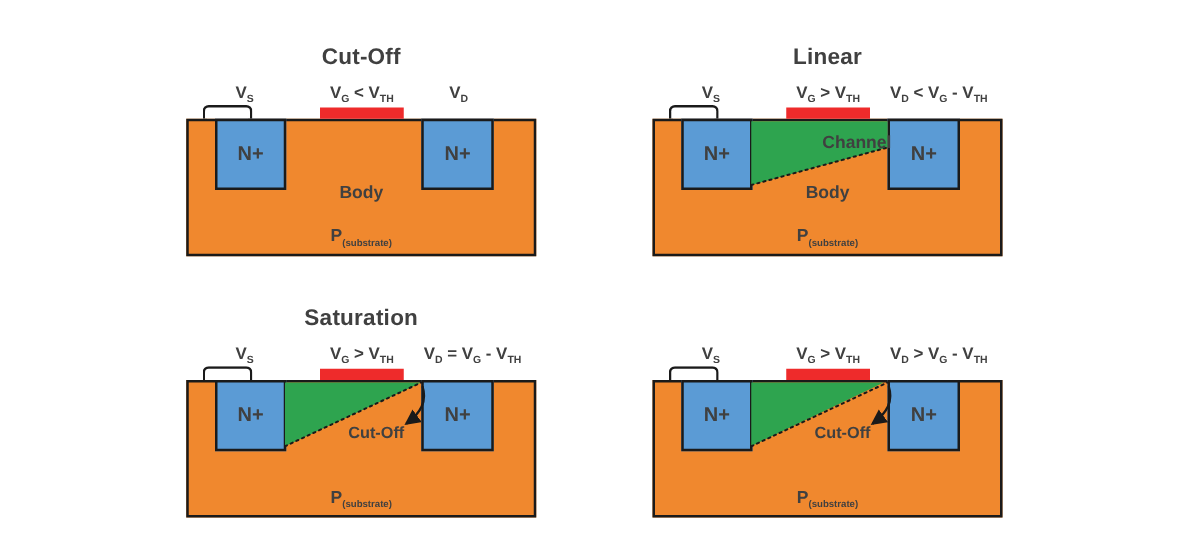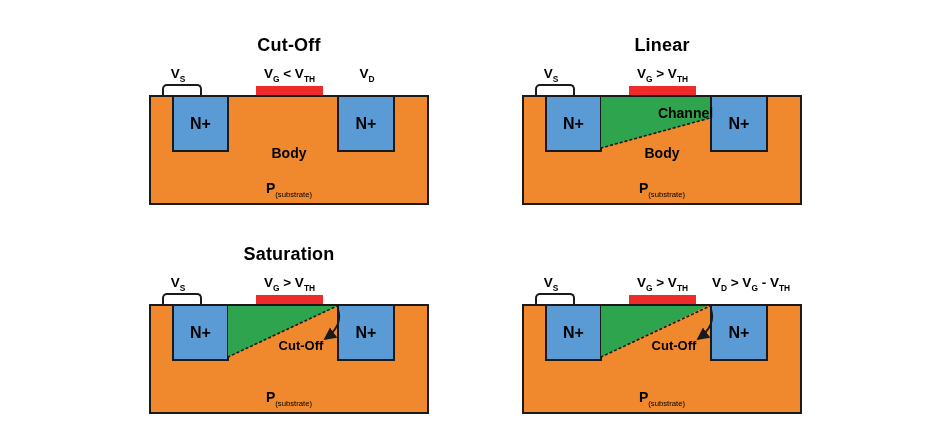--- a/index.html
+++ b/index.html
@@ -2,21 +2,21 @@
 <html style="--background: #ffffff; --body-orange: #f0882e; --n-plus-blue: #5b9bd5; --channel-green: #2ea44f; --gate-red: #ee2b2b; --line-black: #1a1a1a;"><head>
 <meta charset="utf-8">
 <style>
   html, body { margin: 0; padding: 0; background: #ffffff; }
   .canvas {
     position: relative;
     width: 950px;
     height: 447px;
     background: var(--background, #ffffff);
     font-family: "Liberation Sans", sans-serif;
-    color: #000000;
+    color: #404040;
     overflow: hidden;
   }
   .panel { position: absolute; inset: 0; }
 
   .title {
     position: absolute;
     left: calc(var(--bx) - 20px);
     top: calc(var(--by) - 62px);
     width: 320px;
     margin: 0;
@@ -31,21 +31,21 @@
     position: absolute;
     top: calc(var(--by) - 30px);
     height: 18px;
     line-height: 18px;
     font-size: 13.5px;
     font-weight: 700;
     text-align: center;
     white-space: nowrap;
   }
   .lbl sub { font-size: 0.62em; font-weight: 700; }
-  .lbl.src   { left: calc(var(--bx) + 4px);   width: 50px; }
+  .lbl.src   { left: calc(var(--bx) + 4px);   width: 50px; text-align: right; }
   .lbl.gatel { left: calc(var(--bx) + 78px);  width: 125px; }
   .lbl.drain-wide   { left: calc(var(--bx) + 168px); width: 122px; }
   .lbl.drain-narrow { left: calc(var(--bx) + 189px); width: 58px; text-align: center; }
 
   .contact {
     position: absolute;
     left: calc(var(--bx) + 13px);
     top: calc(var(--by) - 11px);
     width: 40px;
     height: 11px;
@@ -96,21 +96,21 @@
   .nplus.nr { left: 186px; width: 58px; }
 
   .body-text {
     position: absolute; left: 0; right: 0; top: 48px;
     text-align: center; font-size: 14px; font-weight: 700;
   }
   .substrate-text {
     position: absolute; left: 0; right: 0; bottom: 4px;
     text-align: center; font-size: 14px; font-weight: 700;
   }
-  .substrate-text sub { font-size: 0.55em; font-weight: 400; }
+  .substrate-text sub { font-size: 0.55em; font-weight: 700; }
 
   .channel-text {
     position: absolute; left: 80px; width: 95px; top: 10px;
     text-align: center; font-size: 14px; font-weight: 700;
     z-index: 3;
   }
   .pinch-text {
     position: absolute; left: 110px; width: 84px; top: 34px;
     text-align: center; font-size: 13px; font-weight: 700;
     z-index: 3;
@@ -169,20 +169,21 @@
       </div>
       <div class="body-text">Body</div>
       <div class="substrate-text">P<sub>(substrate)</sub></div>
     </div>
   </section>
 
   <section class="panel" style="--bx:522px; --by:95px">
     <h2 class="title">Linear</h2>
     <div class="lbl src">V<sub>S</sub></div>
     <div class="lbl gatel">V<sub>G</sub> &gt; V<sub>TH</sub></div>
+    <div class="lbl drain-wide">V<sub>D</sub> &lt; V<sub>G</sub> - V<sub>TH</sub></div>
     <div class="contact"></div>
     <div class="gate"></div>
     <div class="body-rect">
       <div class="nplus nl">
         <span>N+</span>
       </div>
       <div class="nplus nr">
         <span>N+</span>
       </div>
       <div class="body-text">Body</div>
@@ -192,20 +193,21 @@
       <polygon class="green-shape" points="79,2 188,2 188,23 79,53"></polygon>
       <line class="dotted" x1="79" y1="53" x2="188" y2="23"></line>
     </svg>
     <div class="channel-text" style="position:absolute; left:calc(var(--bx) + 80px); top:calc(var(--by) + 10px);margin-left:36px;">Channel</div>
   </section>
 
   <section class="panel" style="--bx:149px; --by:304px">
     <h2 class="title">Saturation</h2>
     <div class="lbl src">V<sub>S</sub></div>
     <div class="lbl gatel">V<sub>G</sub> &gt; V<sub>TH</sub></div>
+    <div class="lbl drain-wide">V<sub>D</sub> = V<sub>G</sub> - V<sub>TH</sub></div>
     <div class="contact"></div>
     <div class="gate"></div>
     <div class="body-rect">
       <div class="nplus nl">
         <span>N+</span>
       </div>
       <div class="nplus nr">
         <span>N+</span>
       </div>
       <div class="substrate-text">P<sub>(substrate)</sub></div>

